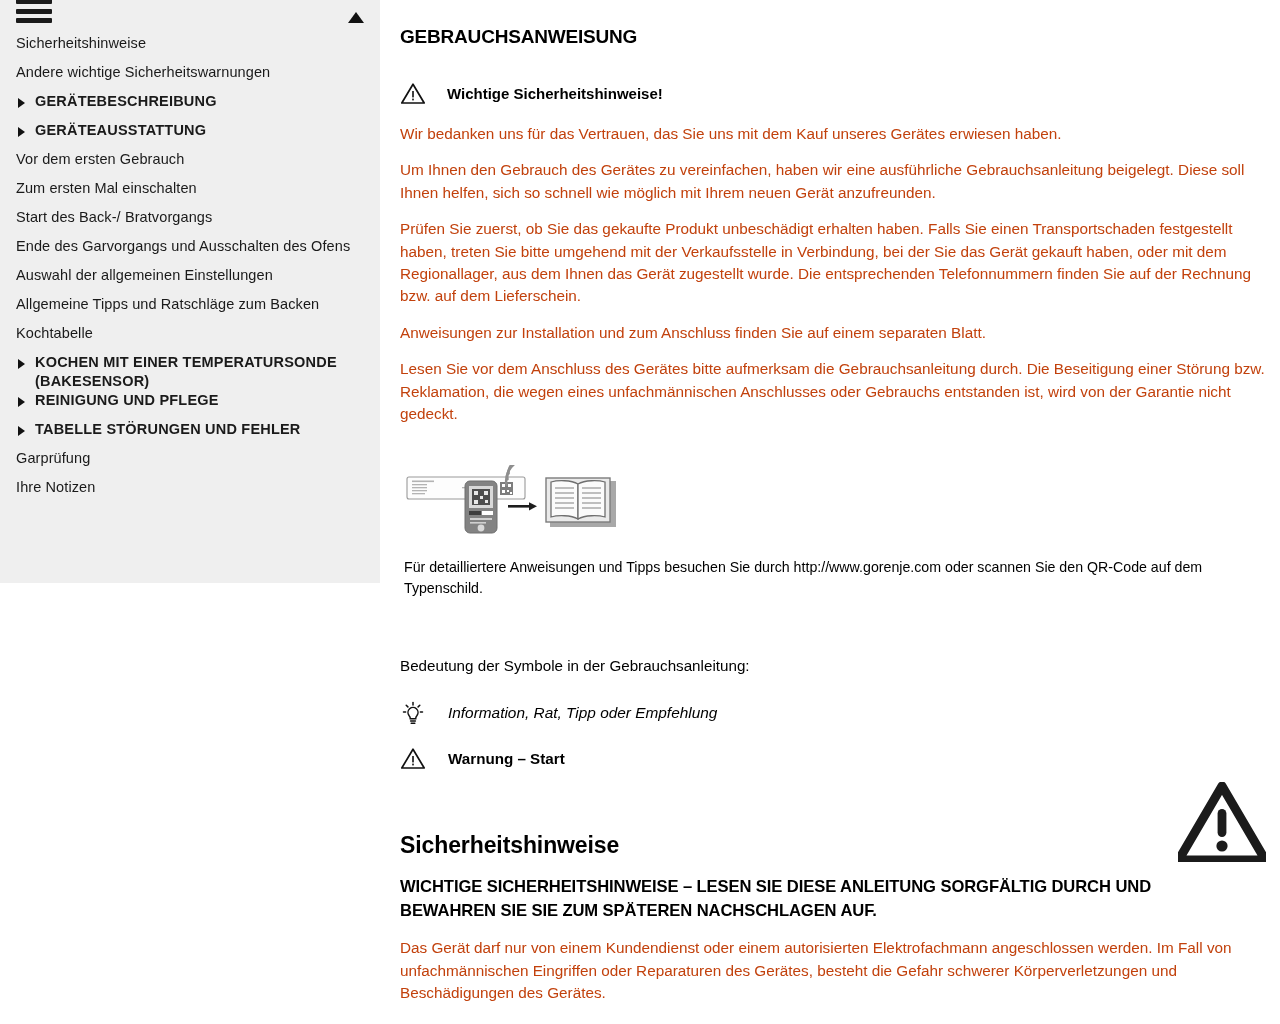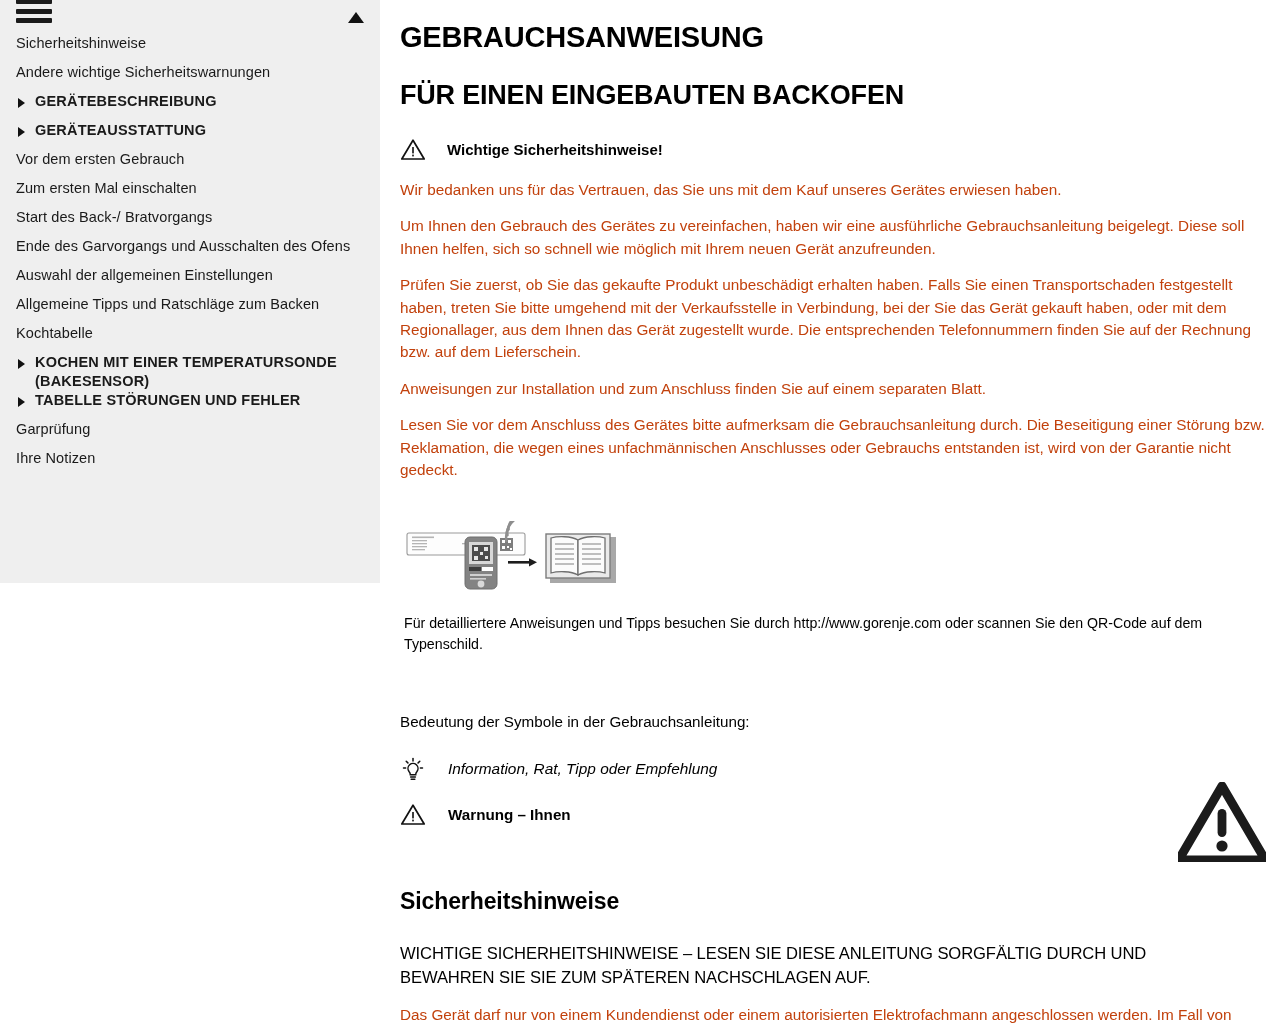--- a/index.html
+++ b/index.html
@@ -82,21 +82,21 @@
   }
 
   
   .main {
     position: absolute;
     left: 400px; top: 0;
     width: 866px;
     padding-top: 12px;
   }
   h1.doc-title {
-    font-size: 29px;
+    font-size: 19px;
     font-weight: bold;
     margin: 6px 0 0 0;
     letter-spacing: -0.2px;
     line-height: 38px;
   }
   h1.doc-subtitle {
     font-size: 27px;
     font-weight: bold;
     margin: 22px 0 0 0;
     letter-spacing: -0.2px;
@@ -150,23 +150,23 @@
   .symbol-row.danger .sym-text { font-style: normal; font-weight: bold; font-size: 15.2px; }
 
   h2.section-title {
     font-size: 23px;
     font-weight: bold;
     margin: 62px 0 0 0;
     letter-spacing: -0.1px;
   }
   h3.section-caps {
     font-size: 16.6px;
-    font-weight: normal;
+    font-weight: bold;
     line-height: 24px;
-    margin: 27px 0 0 0;
+    margin: 16px 0 0 0;
     max-width: 770px;
     letter-spacing: -0.1px;
   }
   .big-warning {
     position: absolute;
     right: 14px;
     top: 782px;
     width: 88px;
     height: 80px;
   }
@@ -229,37 +229,40 @@
         <li class="toc-item">
           <span class="bullet hidden"></span>
           <span class="toc-label">Kochtabelle</span>
         </li>
         <li class="toc-item section">
           <span class="bullet"></span>
           <span class="toc-label">KOCHEN MIT EINER TEMPERATURSONDE (BAKESENSOR)</span>
         </li>
         <li class="toc-item section">
           <span class="bullet"></span>
+          <span class="toc-label">REINIGUNG UND PFLEGE</span>
+        </li>
+        <li class="toc-item section">
+          <span class="bullet"></span>
           <span class="toc-label">TABELLE STÖRUNGEN UND FEHLER</span>
         </li>
         <li class="toc-item">
           <span class="bullet hidden"></span>
           <span class="toc-label">Garprüfung</span>
         </li>
         <li class="toc-item">
           <span class="bullet hidden"></span>
           <span class="toc-label">Ihre Notizen</span>
         </li>
       </ul>
   </aside>
 
   <main class="main">
 
     <h1 class="doc-title">GEBRAUCHSANWEISUNG</h1>
-    <h1 class="doc-subtitle">FÜR EINEN EINGEBAUTEN BACKOFEN</h1>
 
     <div class="notice-line">
       <svg class="tri-small" viewBox="0 0 26 23">
         <path d="M13 2.2 L24.2 21 L1.8 21 Z" fill="none" stroke="#111" stroke-width="1.7" stroke-linejoin="round"></path>
         <rect x="12.2" y="9" width="1.6" height="6.4" fill="#111"></rect>
         <rect x="12.2" y="16.6" width="1.6" height="1.8" fill="#111"></rect>
       </svg>
       <span class="notice-text">Wichtige Sicherheitshinweise!</span>
     </div>
 
@@ -364,21 +367,21 @@
       </svg>
       <span class="sym-text">Information, Rat, Tipp oder Empfehlung</span>
     </div>
 
     <div class="symbol-row danger">
       <svg class="tri-small" viewBox="0 0 26 23">
         <path d="M13 2.2 L24.2 21 L1.8 21 Z" fill="none" stroke="#111" stroke-width="1.7" stroke-linejoin="round"></path>
         <rect x="12.2" y="9" width="1.6" height="6.4" fill="#111"></rect>
         <rect x="12.2" y="16.6" width="1.6" height="1.8" fill="#111"></rect>
       </svg>
-      <span class="sym-text">Warnung – Ihnen</span>
+      <span class="sym-text">Warnung – Start</span>
     </div>
 
     <h2 class="section-title">Sicherheitshinweise</h2>
     <h3 class="section-caps">WICHTIGE SICHERHEITSHINWEISE – LESEN SIE DIESE ANLEITUNG SORGFÄLTIG DURCH UND BEWAHREN SIE SIE ZUM SPÄTEREN NACHSCHLAGEN AUF.</h3>
     <p class="body">Das Gerät darf nur von einem Kundendienst oder einem autorisierten Elektrofachmann angeschlossen werden. Im Fall von unfachmännischen Eingriffen oder Reparaturen des Gerätes, besteht die Gefahr schwerer Körperverletzungen und Beschädigungen des Gerätes.</p>
 
   </main>
 
   <svg class="big-warning" viewBox="0 0 88 80">
     <path d="M44 4 L85 74 Q87 78 82 78 L6 78 Q1 78 3 74 Z" fill="none" stroke="#1b1b1b" stroke-width="9" stroke-linejoin="round"></path>

